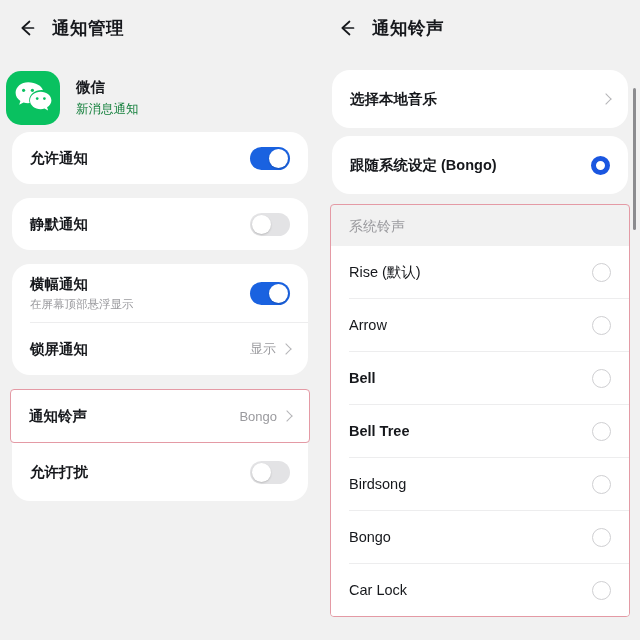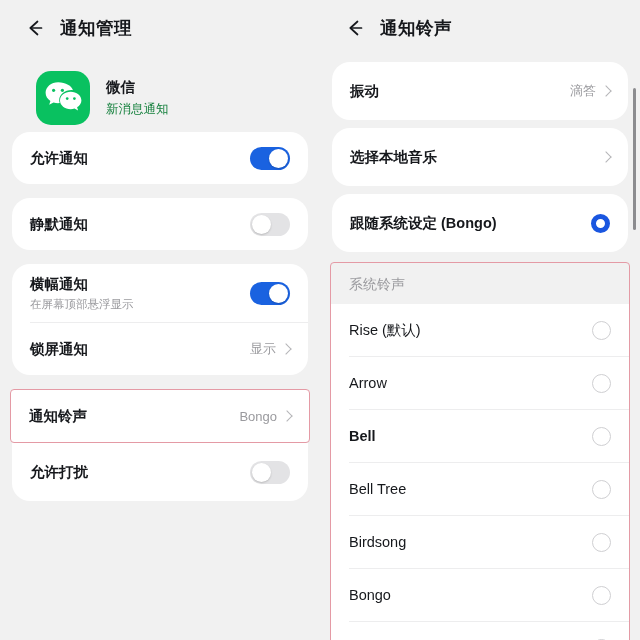--- a/index.html
+++ b/index.html
@@ -20,42 +20,42 @@
     background: #f1f1f1;
     overflow: hidden;
   }
   .panel.right { background: #f1f1f1; }
 
   
   .hdr {
     height: 56px;
     display: flex;
     align-items: center;
-    padding-left: 24px;
+    padding-left: 16px;
     gap: 14px;
   }
   .back-arrow {
     width: 22px; height: 22px;
     position: relative;
     flex: 0 0 auto;
   }
   .back-arrow svg { display: block; }
   .hdr-title {
     font-size: 17.5px;
     font-weight: 700;
     color: #16181c;
     letter-spacing: .5px;
   }
 
   
   .app-row {
     display: flex;
     align-items: center;
     gap: 16px;
-    padding: 8px 0 0 36px;
+    padding: 8px 0 0 6px;
     height: 76px;
   }
   .app-icon {
     width: 54px; height: 54px;
     border-radius: 15px;
     background: #09c160;
     position: relative;
     flex: 0 0 auto;
   }
   .app-icon svg { position: absolute; left: 7px; top: 9px; }
@@ -294,31 +294,20 @@
         <svg width="22" height="22" viewBox="0 0 22 22">
           <path d="M13.5 4.5 L6.4 11 L13.5 17.5" fill="none" stroke="#16181c" stroke-width="1.7" stroke-linecap="round" stroke-linejoin="round"></path>
           <path d="M6.6 11 H17.5" fill="none" stroke="#16181c" stroke-width="1.7" stroke-linecap="round"></path>
         </svg>
       </span>
       <span class="hdr-title">通知铃声</span>
     </div>
 
     <div class="spacer-6"></div>
 
-    <div class="card">
-      <div class="row tall">
-        <span class="row-texts">
-          <span class="row-title">振动</span>
-        </span>
-        <span class="row-right">
-          <span class="row-val">滴答</span>
-          <span class="chev"></span>
-        </span>
-      </div>
-    </div>
 
     <div class="spacer-8"></div>
 
     <div class="card">
       <div class="row tall">
         <span class="row-texts">
           <span class="row-title">选择本地音乐</span>
         </span>
         <span class="row-right">
           <span class="chev"></span>
@@ -358,21 +347,21 @@
           <div class="divider"></div>
           <div class="row">
             <span class="row-texts">
               <span class="row-title" style="font-weight: 700;">Bell</span>
             </span>
             <span class="radio"></span>
           </div>
           <div class="divider"></div>
           <div class="row">
             <span class="row-texts">
-              <span class="row-title" style="font-weight: 400;">Bell Tree</span>
+              <span class="row-title" style="font-weight: 700;">Bell Tree</span>
             </span>
             <span class="radio"></span>
           </div>
           <div class="divider"></div>
           <div class="row">
             <span class="row-texts">
               <span class="row-title" style="font-weight: 400;">Birdsong</span>
             </span>
             <span class="radio"></span>
           </div>

